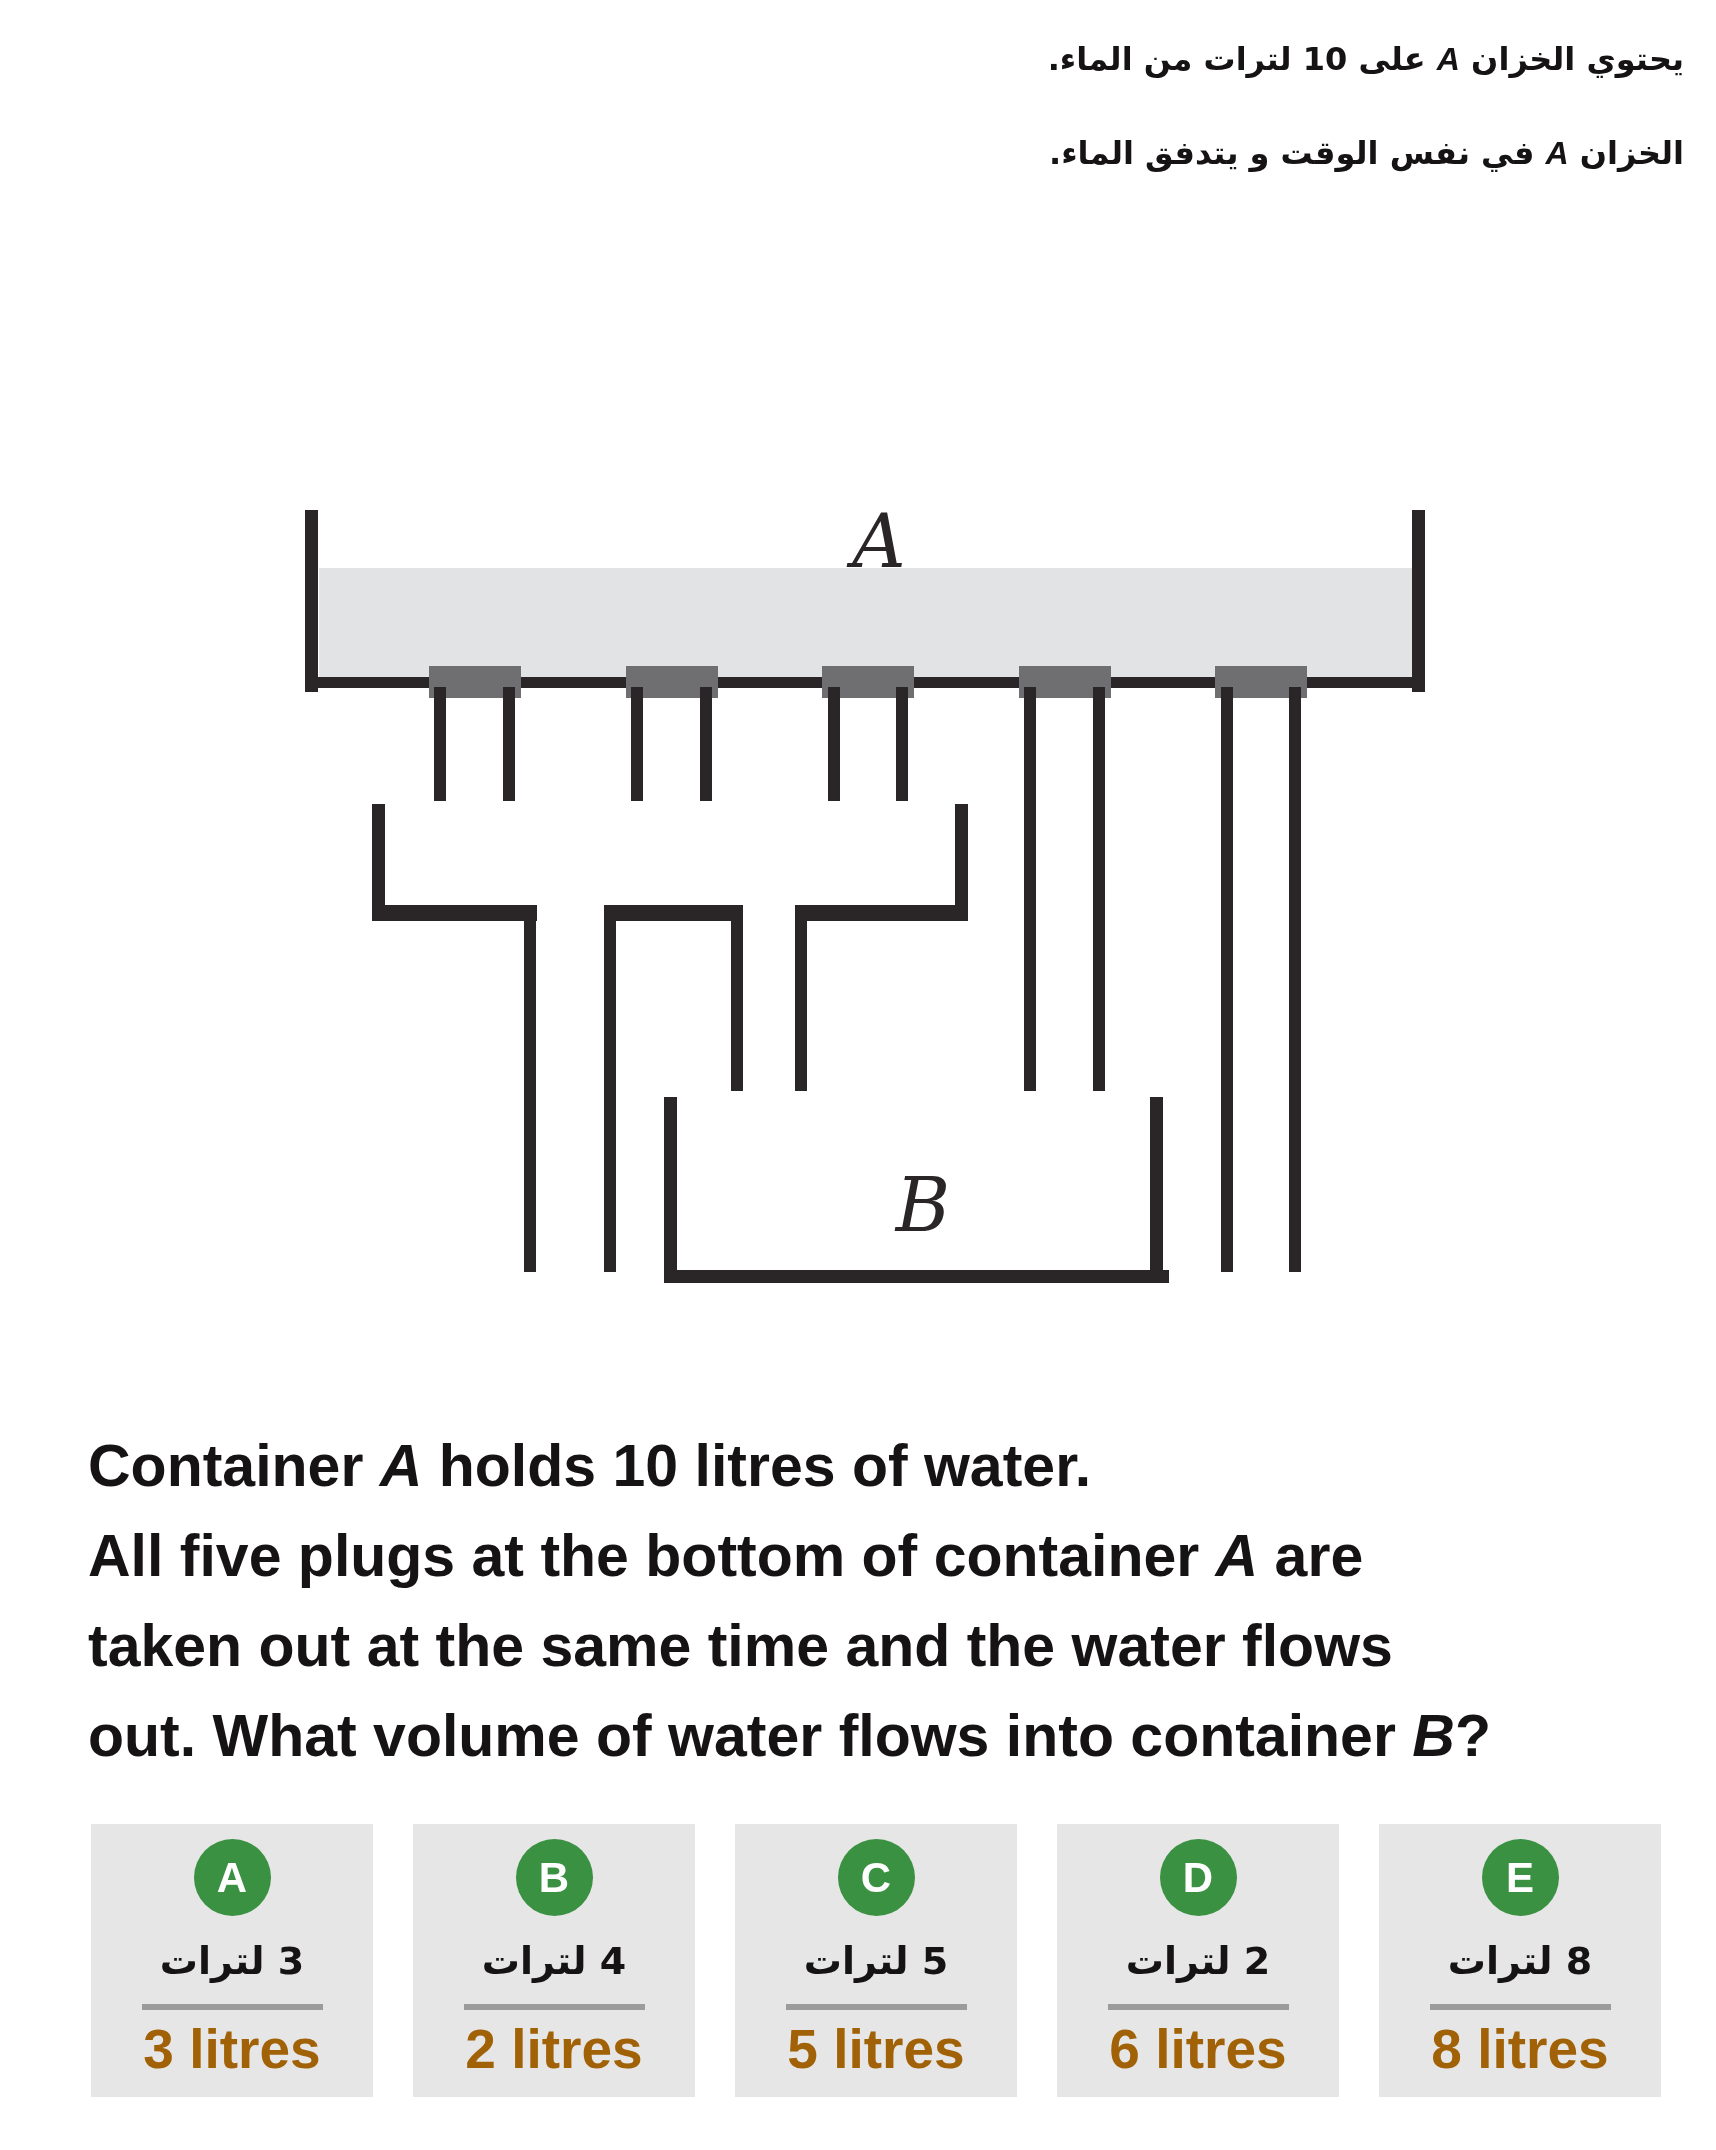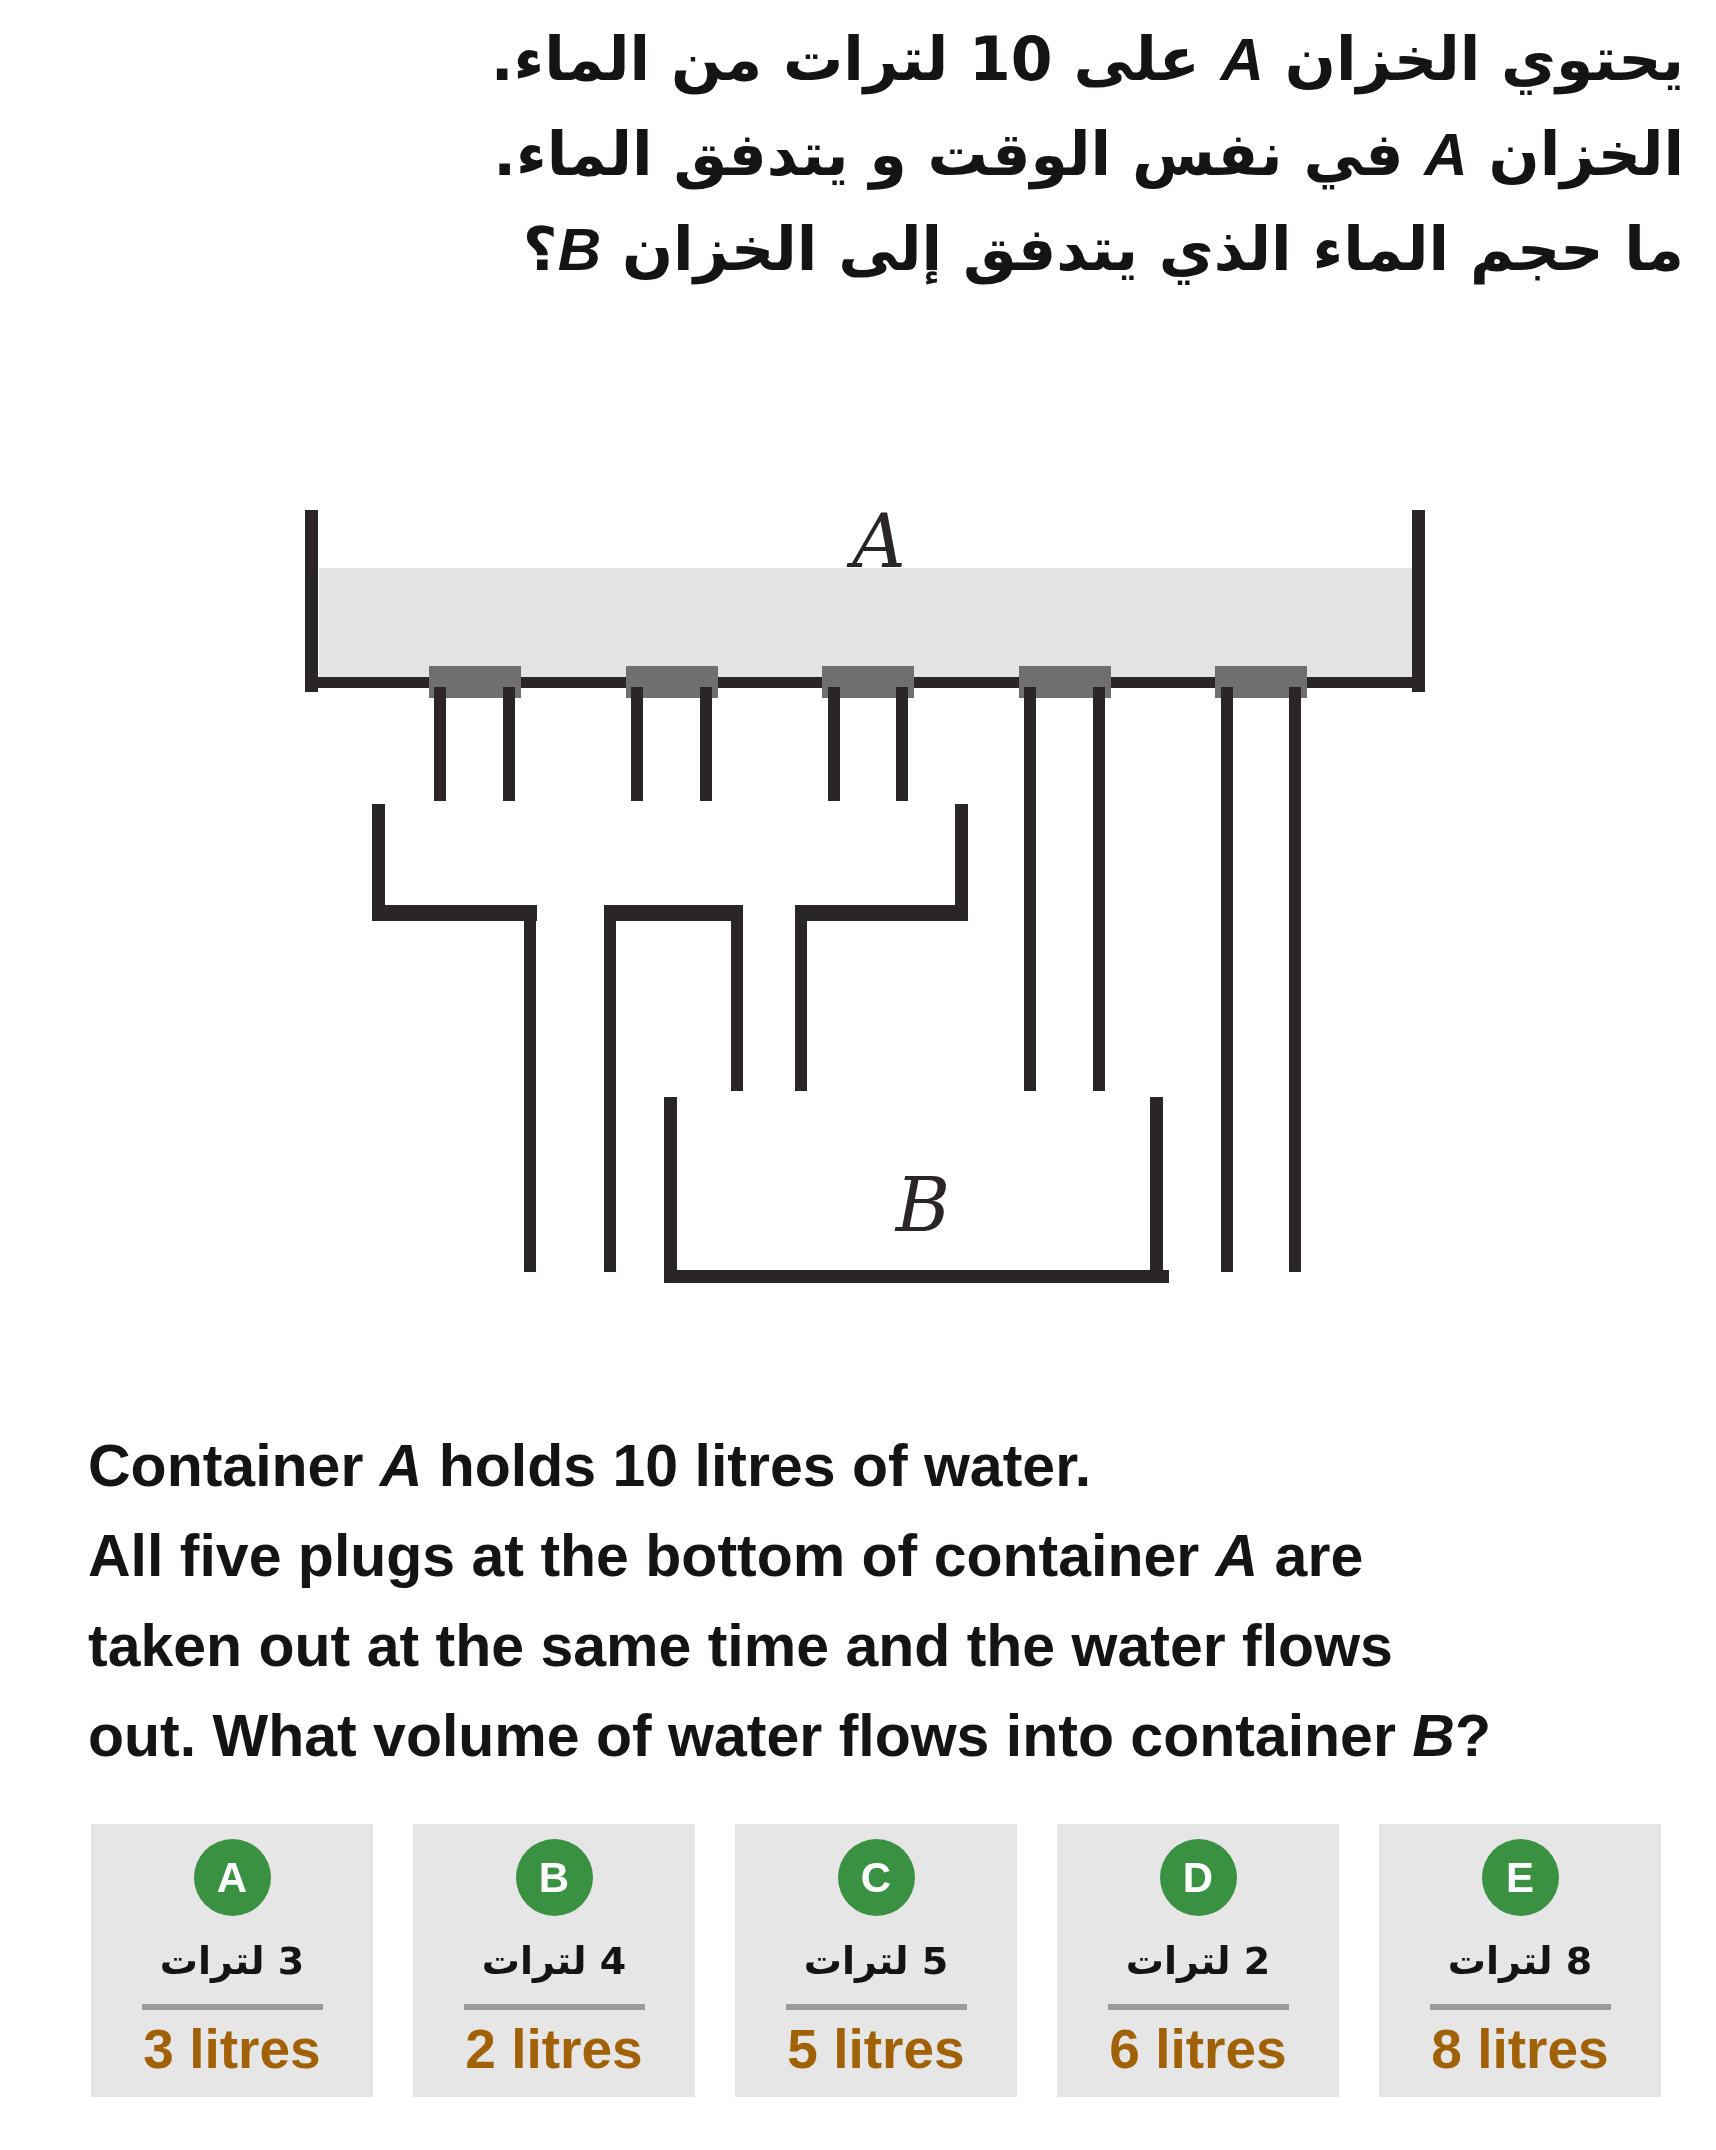--- a/index.html
+++ b/index.html
@@ -1,21 +1,21 @@
 <!DOCTYPE html>
 <html style="font-size:12.3px"><head>
 <meta charset="utf-8">
 <style>
   html,body{margin:0;padding:0;background:#ffffff;}
   .page{position:relative;width:1716px;height:2151px;background:#ffffff;overflow:hidden;
         font-family:"Liberation Sans",sans-serif;color:#161314;}
 
   
   .q-ar{position:absolute;top:12.3px;right:32px;text-align:right;direction:rtl;
-        font-family:"DejaVu Sans",sans-serif;font-weight:bold;font-size:60px;line-height:94px;
+        font-family:"DejaVu Sans",sans-serif;font-weight:bold;font-size:32px;line-height:94px;
         white-space:nowrap;color:#161314;}
   .q-ar .lat{font-family:"Liberation Sans",sans-serif;font-style:italic;font-weight:bold;}
 
   
   .diagram{position:absolute;left:300px;top:501px;width:1132px;height:786px;}
   .dr{position:absolute;background:#2a2526;}
   .dr.water{background:#e2e3e4;}
   .dr.plug{background:#6f6f71;}
   .dlabel{position:absolute;width:92px;text-align:center;
           font-family:"DejaVu Serif",serif;font-style:italic;font-weight:normal;
@@ -38,21 +38,20 @@
   .val-en{margin-top:6.2px;font-weight:bold;font-size:55px;line-height:66px;color:#a16207;white-space:nowrap;}
 </style>
 </head>
 <body>
 
 <div class="page">
 
   <div class="q-ar">
     <div><span>يحتوي الخزان </span><span class="lat">A</span><span> على 10 لترات من الماء.</span></div>
     <div><span>الخزان </span><span class="lat">A</span><span> في نفس الوقت و يتدفق الماء.</span></div>
-    <div><span>ما حجم الماء الذي يتدفق إلى الخزان </span><span class="lat">B</span><span>؟</span></div>
   </div>
 
   <div class="diagram">
 
     <div class="dr water" style="left:18.5px;top:67px;width:1094px;height:109px;"></div>
     <div class="dr" style="left:5.4px;top:8.5px;width:13px;height:182px;"></div>
     <div class="dr" style="left:1112px;top:8.5px;width:13px;height:182px;"></div>
     <div class="dr" style="left:5.4px;top:176px;width:1120px;height:10.8px;"></div>
 
     <div class="dr plug" style="left:129px;top:165px;width:92px;height:32px;"></div>

